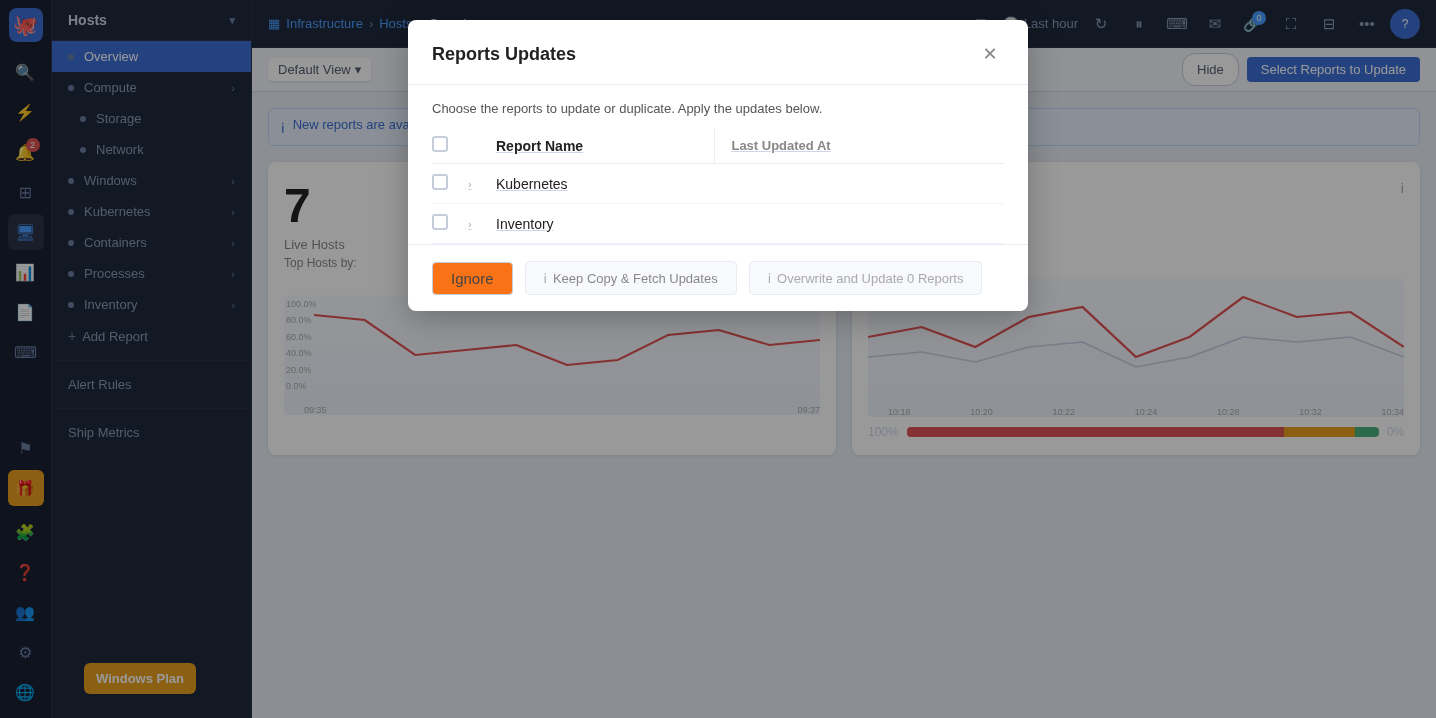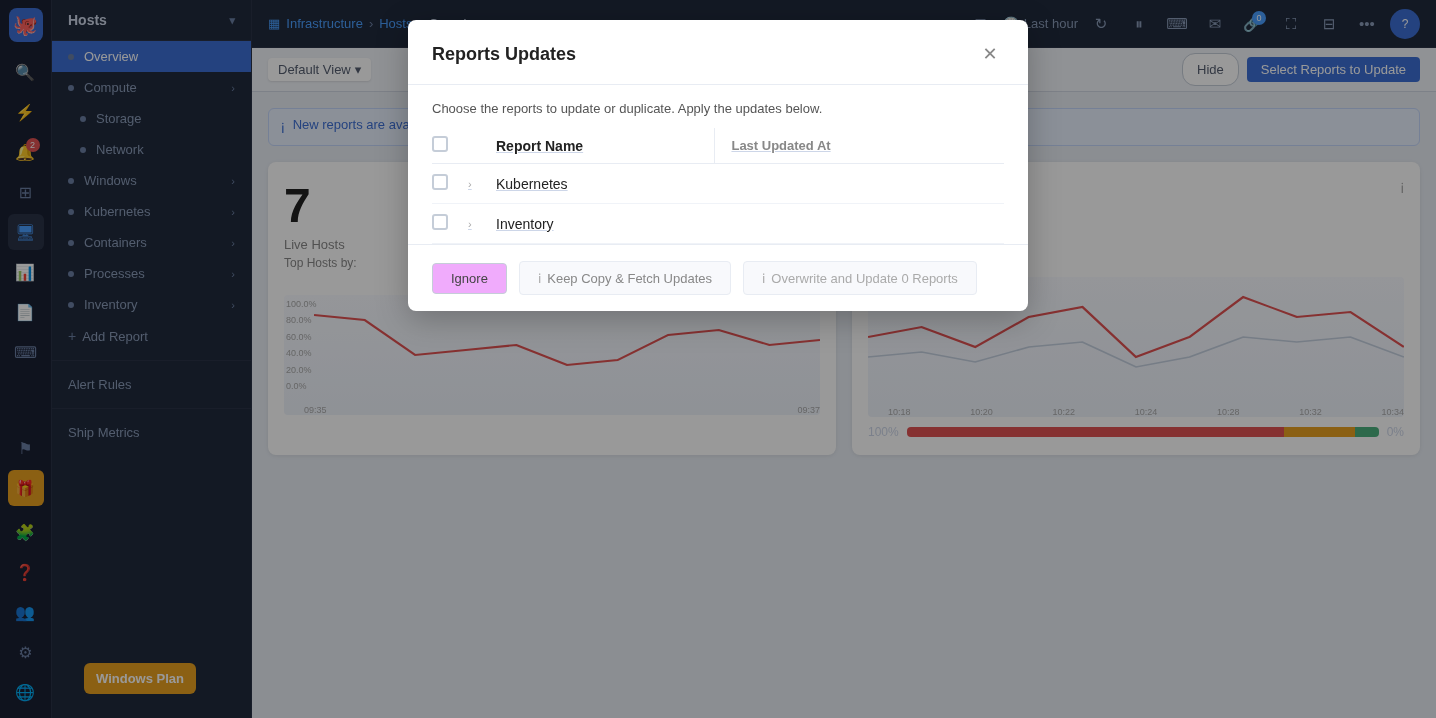--- a/index.html
+++ b/index.html
@@ -299,22 +299,22 @@
       display: inline-block;
     }
 
     .modal-footer {
       padding: 16px 24px;
       display: flex; align-items: center; gap: 12px;
       border-top: 1px solid #e8ecf3;
     }
     .modal-btn-ignore {
       padding: 7px 18px;
-      font-size: 13px; color: #444;
-      border: 1px solid #c5cdd8; background: #f0abfc;
+      font-size: 15px; color: #444;
+      border: 1px solid #c5cdd8; background: #f97316;
       border-radius: 4px; cursor: pointer;
     }
     .modal-btn-secondary {
       padding: 7px 18px;
       font-size: 13px; color: #888;
       border: 1px solid #e8ecf3; background: #f8f9fc;
       border-radius: 4px; cursor: pointer; display: flex; align-items: center; gap: 6px;
     }
     .modal-btn-primary {
       padding: 7px 18px;

